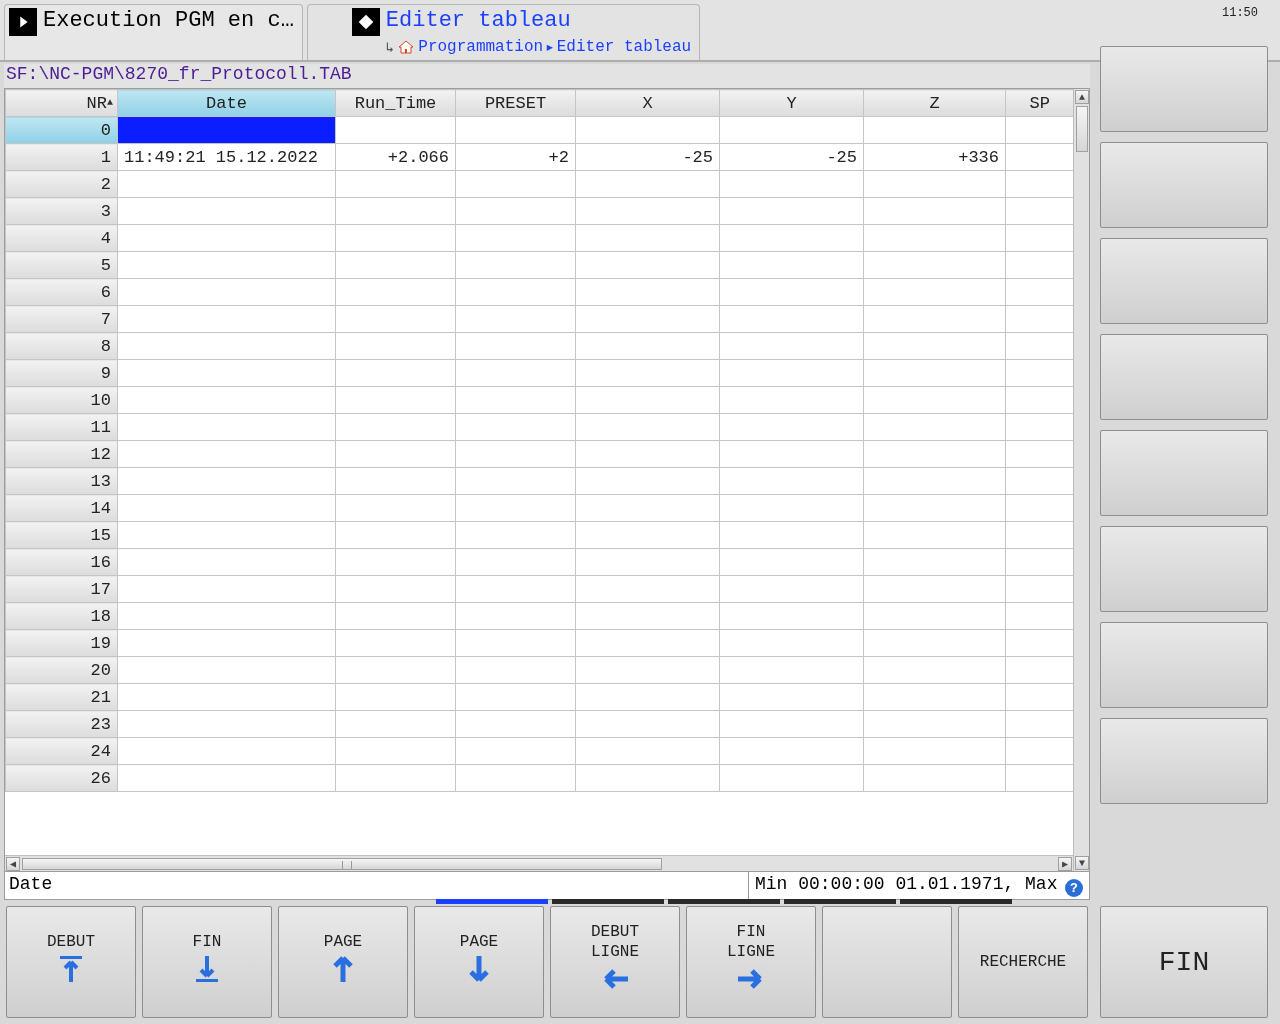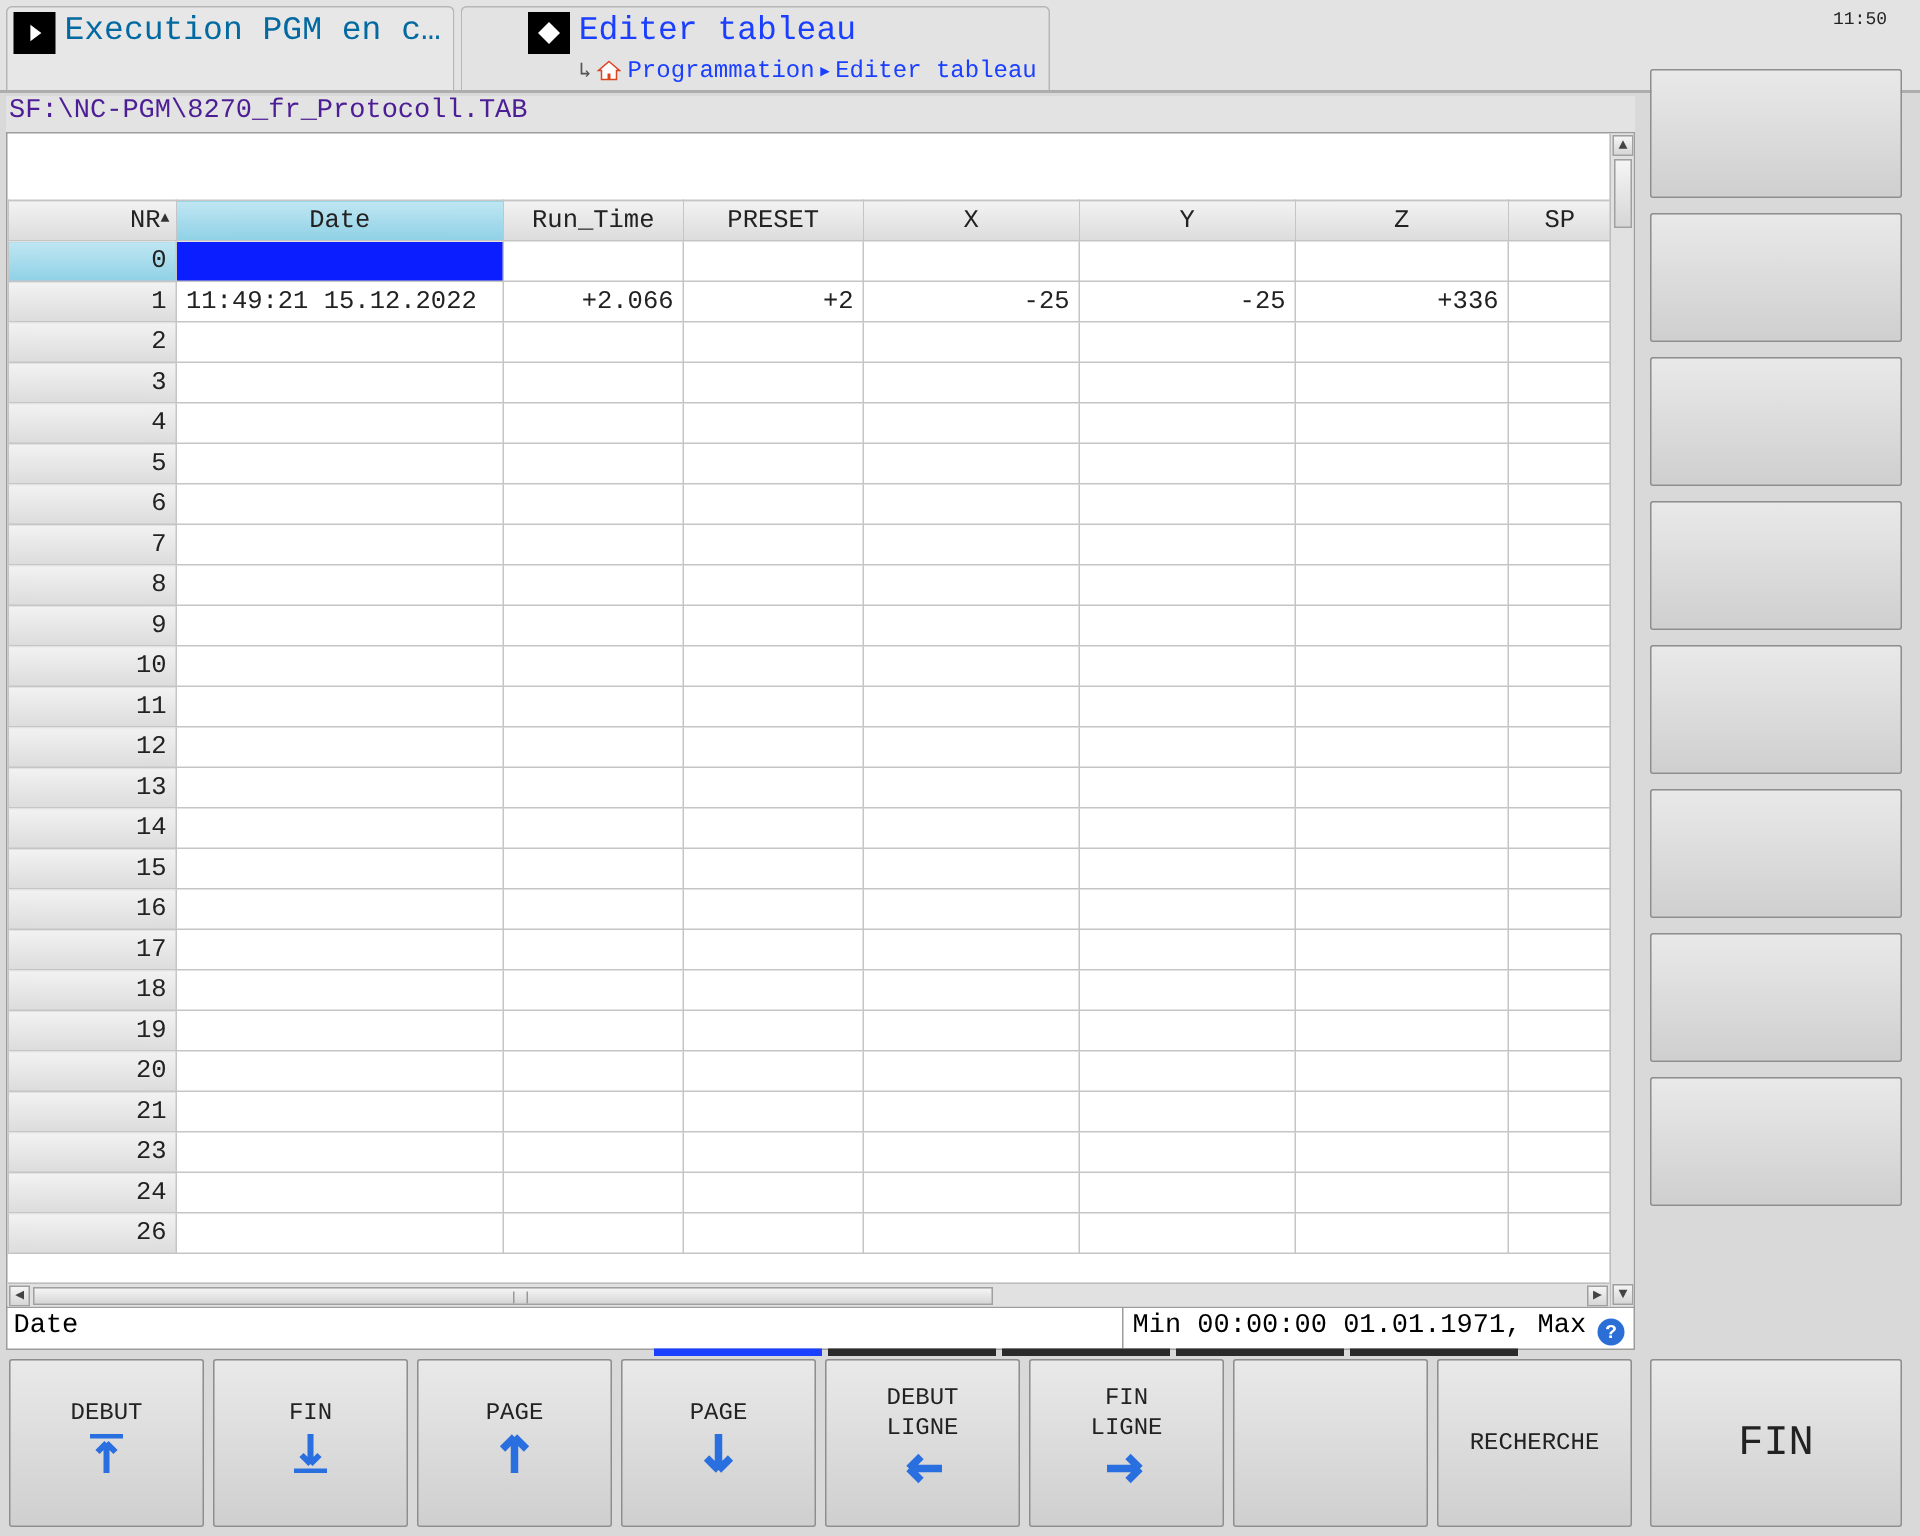--- a/index.html
+++ b/index.html
@@ -5,33 +5,33 @@
 html,body{margin:0;padding:0;width:1280px;height:1024px;overflow:hidden;font-family:"Courier New",monospace;background:#d9d9d9;}
 *{box-sizing:border-box;}
 
 
 .top-bar{height:62px;background:#e3e3e3;display:flex;align-items:flex-start;padding-top:4px;border-bottom:2px solid #adadad;}
 .mode-tab{display:flex;align-items:flex-start;height:56px;background:#dedede;margin-left:4px;border:1px solid #b6b6b6;border-bottom:none;border-radius:4px 4px 0 0;padding:2px 8px 0 4px;min-width:0;}
 .mode-tab.inactive{background:#e7e7e7;}
 .mode-tab.active{background:#e3e3e3;padding-left:44px;}
 .mode-icon{width:28px;height:28px;background:#000;display:flex;align-items:center;justify-content:center;margin-right:6px;margin-top:1px;}
 .mode-icon svg{width:22px;height:22px;}
-.mode-title{font-size:22px;color:#0369a1;line-height:28px;white-space:nowrap;overflow:hidden;text-overflow:ellipsis;max-width:300px;}
+.mode-title{font-size:22px;color:#000000;line-height:28px;white-space:nowrap;overflow:hidden;text-overflow:ellipsis;max-width:300px;}
 .mode-title.active{color:#1a3fff;}
 .mode-sub{display:flex;flex-direction:column;}
 .breadcrumb{display:flex;align-items:center;font-size:16px;color:#1a3fff;margin-top:2px;}
 .breadcrumb .home{width:16px;height:14px;display:inline-block;margin:0 4px;}
 .clock{position:absolute;top:6px;right:22px;font-size:12px;color:#222;}
 
 
 .workspace{position:absolute;left:4px;top:64px;width:1086px;height:836px;background:#e3e3e3;display:flex;flex-direction:column;}
 .path-bar{height:24px;font-size:18px;color:#4c1d95;padding-left:2px;background:#e3e3e3;white-space:nowrap;overflow:hidden;}
 
 .table-wrap{flex:1 1 auto;position:relative;border:1px solid #9c9c9c;background:#fff;overflow:hidden;}
-table{border-collapse:collapse;width:1072px;font-size:17px;color:#222;table-layout:fixed;margin-top:44px;}
+table{border-collapse:collapse;width:1072px;font-size:17px;color:#222;table-layout:fixed;}
 th,td{border:1px solid #c5c5c5;height:27px;padding:0 6px;white-space:nowrap;overflow:hidden;}
 th{background:linear-gradient(#f2f2f2,#dcdcdc);font-weight:normal;text-align:center;position:relative;}
 th.nr{text-align:right;padding-right:10px;}
 th.sortcol{background:linear-gradient(#bfe6f2,#8fd1e6);}
 th .sort-ind{position:absolute;right:4px;top:7px;font-size:10px;color:#333;}
 td.nr{background:linear-gradient(#f2f2f2,#dcdcdc);text-align:right;padding-right:6px;}
 td.nr.sel{background:linear-gradient(#bfe6f2,#8fd1e6);}
 td{text-align:right;}
 td.date{text-align:left;}
 td.selcell{background:#0b1eff;}

